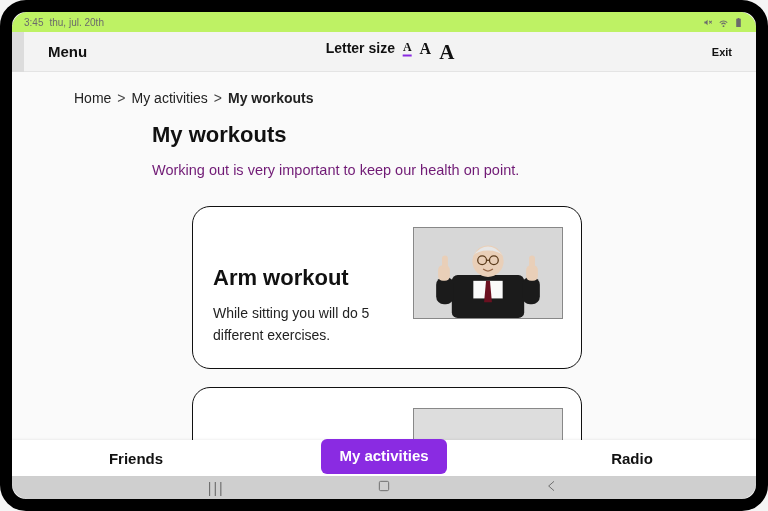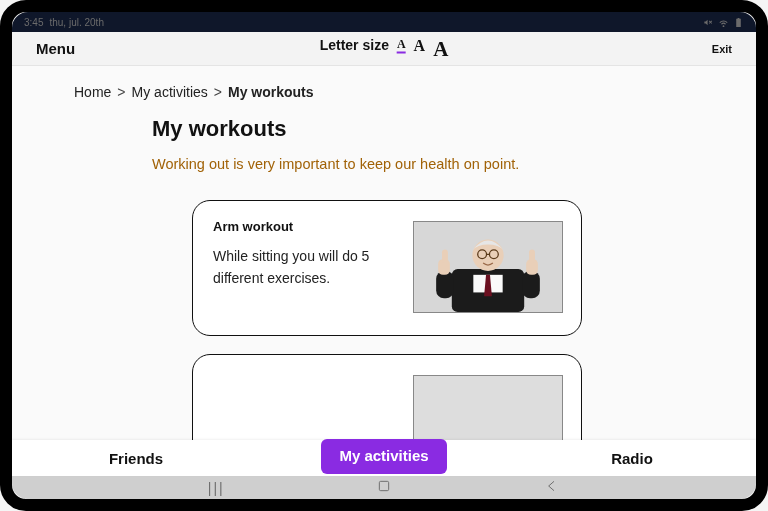--- a/index.html
+++ b/index.html
@@ -20,33 +20,34 @@
     .screen {
       position: absolute; left: 12px; top: 12px; right: 12px; bottom: 12px;
       border-radius: 16px;
       background: #dcdcdc;
       overflow: hidden;
       display: flex; flex-direction: column;
     }
 
     
     .statusbar {
-      height: 20px; background: #0f172a; display: flex; align-items: center;
+      height: 20px; background: #bef264; display: flex; align-items: center;
       padding: 0 12px; font-size: 10px; color: #6b6b6b; text-align: center;
     }
     .statusbar .clock { margin-right: 6px; }
     .statusbar .date { }
     .status-icons { margin-left: auto; display: flex; gap: 4px; align-items: center; }
     .status-icons svg { width: 11px; height: 11px; fill: #6b6b6b; }
 
     
     .app-header {
-      height: 34px; background: #f3f3f3; border-bottom: 1px solid #e4e4e4;
+      height: 40px; background: #f3f3f3; border-bottom: 1px solid #e4e4e4;
       display: flex; align-items: center; padding: 0 24px;
       position: relative;
+      margin-left: 12px;
     }
     .menu-btn { font-weight: 700; font-size: 15px; color: #111; cursor: pointer; }
     .exit-btn { font-weight: 700; font-size: 11px; color: #111; cursor: pointer; margin-left: auto; }
     .letter-size-group {
       position: absolute; left: 50%; top: 50%; transform: translate(-50%, -50%);
       display: flex; align-items: flex-start; gap: 8px;
     }
     .ls-label { font-weight: 700; font-size: 14px; color: #111; }
     .ls-a { font-family: Georgia, 'Times New Roman', serif; font-weight: 700; color: #111; cursor: pointer; }
     .ls-a.current { border-bottom: 2px solid #8a2be2; padding-bottom: 0; }
@@ -64,30 +65,30 @@
       padding: 18px 0 12px 62px; font-size: 14px; color: #222;
       display: flex; align-items: flex-start; gap: 6px;
     }
     .breadcrumb .crumb { cursor: pointer; }
     .breadcrumb .sep { color: #444; }
     .breadcrumb .current { font-weight: 700; cursor: default; }
 
     
     .content { padding: 4px 0 0 140px; }
     .page-title { font-size: 22px; font-weight: 800; color: #111; margin-bottom: 14px; }
-    .page-desc { font-size: 14.5px; color: #a16207; margin-bottom: 28px; }
+    .page-desc { font-size: 14.5px; color: #701a75; margin-bottom: 28px; }
 
     .cards { padding-left: 40px; display: flex; flex-direction: column; gap: 18px; }
     .card {
       width: 390px; background: #fff; border: 1.5px solid #111; border-radius: 18px;
       padding: 18px 18px 22px 20px; display: flex; gap: 14px; cursor: pointer;
       align-items: flex-start;
     }
     .card-text { flex: 1; }
-    .card-title { font-size: 13px; font-weight: 800; color: #111; margin-bottom: 12px; }
+    .card-title { font-size: 22px; font-weight: 800; color: #111; margin-bottom: 12px; margin-top: 40px; }
     .card-desc { font-size: 14px; color: #222; line-height: 1.55; }
     .card-img {
       width: 150px; height: 92px; background: #ddd; border: 1px solid #888;
       flex-shrink: 0; margin-top: 2px; overflow: hidden;
     }
 
     
     .tabbar {
       position: absolute; left: 0; right: 0; bottom: 23px; height: 36px;
       background: #fff; display: flex; align-items: center;

